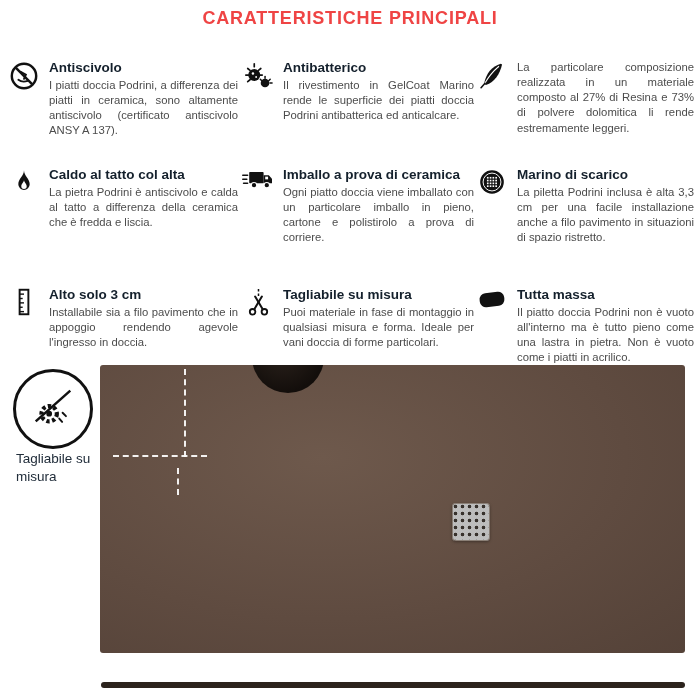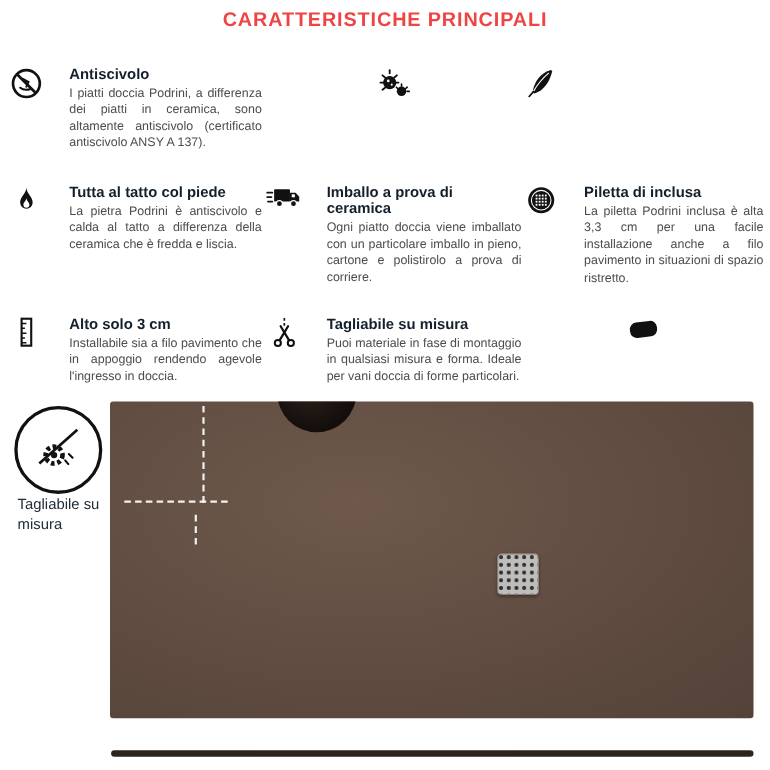--- a/index.html
+++ b/index.html
@@ -4,21 +4,21 @@
 <style>
   html,body{margin:0;padding:0;background:#ffffff;}
   .page{
     position:relative;width:700px;height:700px;background:#ffffff;
     font-family:"Liberation Sans", sans-serif;overflow:hidden;color:#1c2a39;
   }
   .title{
     position:absolute;top:8px;left:0;width:700px;text-align:center;
     font-size:18px;font-weight:700;letter-spacing:.8px;color:#ef4444;
   }
-  .feature{position:absolute;display:flex;gap:23px;align-items:flex-start;justify-content:center;}
+  .feature{position:absolute;display:flex;gap:9px;align-items:flex-start;}
   .c1{left:8px;width:230px}
   .c2{left:242px;width:232px}
   .c3{left:476px;width:218px}
   .r1{top:60px}
   .r2{top:167px}
   .r3{top:287px}
   .f-icon{flex:0 0 32px;display:flex;justify-content:center;padding-top:1px;}
   .f-text{flex:1;}
   .f-heading{font-size:13.5px;font-weight:700;color:#14202c;margin-bottom:3px;}
   .f-body{font-size:11.3px;line-height:1.34;color:#4c4c4c;text-align:justify;hyphens:auto;}
@@ -90,43 +90,48 @@
         <g stroke="#111" stroke-width="1.6" stroke-linecap="round">
           <line x1="23.5" y1="16.5" x2="23.5" y2="18.5"></line>
           <line x1="29" y1="19.5" x2="27.4" y2="21"></line>
           <line x1="31" y1="23.5" x2="28.8" y2="23.5"></line>
           <line x1="18.5" y1="19.5" x2="20" y2="21"></line>
         </g>
         <circle cx="10.6" cy="13.4" r="1.3" fill="#fff"></circle>
         <circle cx="14" cy="17" r="1" fill="#fff"></circle>
       </svg>
     </span>
+    <div class="f-text">
+      <div class="f-heading">Antibatterico</div>
+      <div class="f-body">Il rivestimento in GelCoat Marino rende le superficie dei piatti doccia Podrini antibatterica ed anticalcare.</div>
+    </div>
   </div>
 
   <div class="feature c3 r1">
     <span class="f-icon">
       <svg viewBox="0 0 32 32" width="28" height="28">
         <path d="M26 3 C16 6 9 14 7 26 L9 27.5 C19 24 25 15 27.5 4 Z" fill="#111"></path>
         <path d="M7.5 26 C12 18 18 11 24 6" stroke="#fff" stroke-width="1.2" fill="none"></path>
         <line x1="3.5" y1="30.5" x2="8" y2="25.5" stroke="#111" stroke-width="1.8" stroke-linecap="round"></line>
       </svg>
     </span>
     <div class="f-text">
+      <div class="f-body">La particolare composizione realizzata in un materiale composto al 27% di Resina e 73% di polvere dolomitica li rende estremamente leggeri.</div>
     </div>
   </div>
 
   <div class="feature c1 r2">
     <span class="f-icon">
       <svg viewBox="0 0 32 32" width="28" height="28">
         <path d="M16 2.5 C16 9 9.5 12 9.5 18.5 a6.5 6.5 0 0 0 13 0 C22.5 12 16 9 16 2.5 Z" fill="#111"></path>
         <path d="M16 13.5 C16 16.8 12.9 17.9 12.9 20.8 a3.1 3.1 0 0 0 6.2 0 C19.1 17.9 16 16.8 16 13.5 Z" fill="#fff"></path>
       </svg>
     </span>
     <div class="f-text">
-      <div class="f-heading">Tutta al tatto col piede</div>
+      <div class="f-heading">Caldo al tatto col alta</div>
       <div class="f-body">La pietra Podrini è antiscivolo e calda al tatto a differenza della ceramica che è fredda e liscia.</div>
     </div>
   </div>
 
   <div class="feature c2 r2">
     <span class="f-icon">
       <svg viewBox="0 0 40 30" width="32" height="24">
         <g stroke="#111" stroke-width="2" stroke-linecap="round">
           <line x1="1" y1="9" x2="7" y2="9"></line>
           <line x1="1" y1="14" x2="6" y2="14"></line>
@@ -164,21 +169,21 @@
             <rect x="16.6" y="16.6" width="1.9" height="1.9"></rect>
             <rect x="19.8" y="16.6" width="1.9" height="1.9"></rect>
           <rect x="10.2" y="19.8" width="1.9" height="1.9"></rect>
             <rect x="13.4" y="19.8" width="1.9" height="1.9"></rect>
             <rect x="16.6" y="19.8" width="1.9" height="1.9"></rect>
             <rect x="19.8" y="19.8" width="1.9" height="1.9"></rect>
         </g>
       </svg>
     </span>
     <div class="f-text">
-      <div class="f-heading">Piletta di inclusa</div>
+      <div class="f-heading">Marino di scarico</div>
       <div class="f-body">La piletta Podrini inclusa è alta 3,3 cm per una facile installazione anche a filo pavimento in situazioni di spazio ristretto.</div>
     </div>
   </div>
 
   <div class="feature c1 r3">
     <span class="f-icon">
       <svg viewBox="0 0 32 32" width="28" height="28">
         <rect x="11" y="2" width="10" height="28" fill="none" stroke="#111" stroke-width="2.2"></rect>
         <g stroke="#111" stroke-width="1.6">
           <line x1="11" y1="7" x2="16" y2="7"></line>
@@ -211,20 +216,24 @@
       <div class="f-body">Puoi materiale in fase di montaggio in qualsiasi misura e forma. Ideale per vani doccia di forme particolari.</div>
     </div>
   </div>
 
   <div class="feature c3 r3">
     <span class="f-icon">
       <svg viewBox="0 0 34 26" width="30" height="23">
         <rect x="3" y="5" width="28" height="16" rx="7" fill="#111" transform="rotate(-7 17 13)"></rect>
       </svg>
     </span>
+    <div class="f-text">
+      <div class="f-heading">Tutta massa</div>
+      <div class="f-body">Il piatto doccia Podrini non è vuoto all'interno ma è tutto pieno come una lastra in pietra. Non è vuoto come i piatti in acrilico.</div>
+    </div>
   </div>
 
   <div class="badge-circle">
     <span>
       <svg viewBox="0 0 50 50" width="48" height="48">
         <line x1="7" y1="40" x2="43" y2="8" stroke="#111" stroke-width="2.6"></line>
         <circle cx="21" cy="32" r="8" fill="none" stroke="#111" stroke-width="4.4" stroke-dasharray="3.4 2.6"></circle>
         <circle cx="21" cy="32" r="3" fill="#111"></circle>
         <line x1="35" y1="31" x2="38.5" y2="34.5" stroke="#111" stroke-width="2" stroke-linecap="round"></line>
         <line x1="31.5" y1="37" x2="34.5" y2="40.5" stroke="#111" stroke-width="2" stroke-linecap="round"></line>

